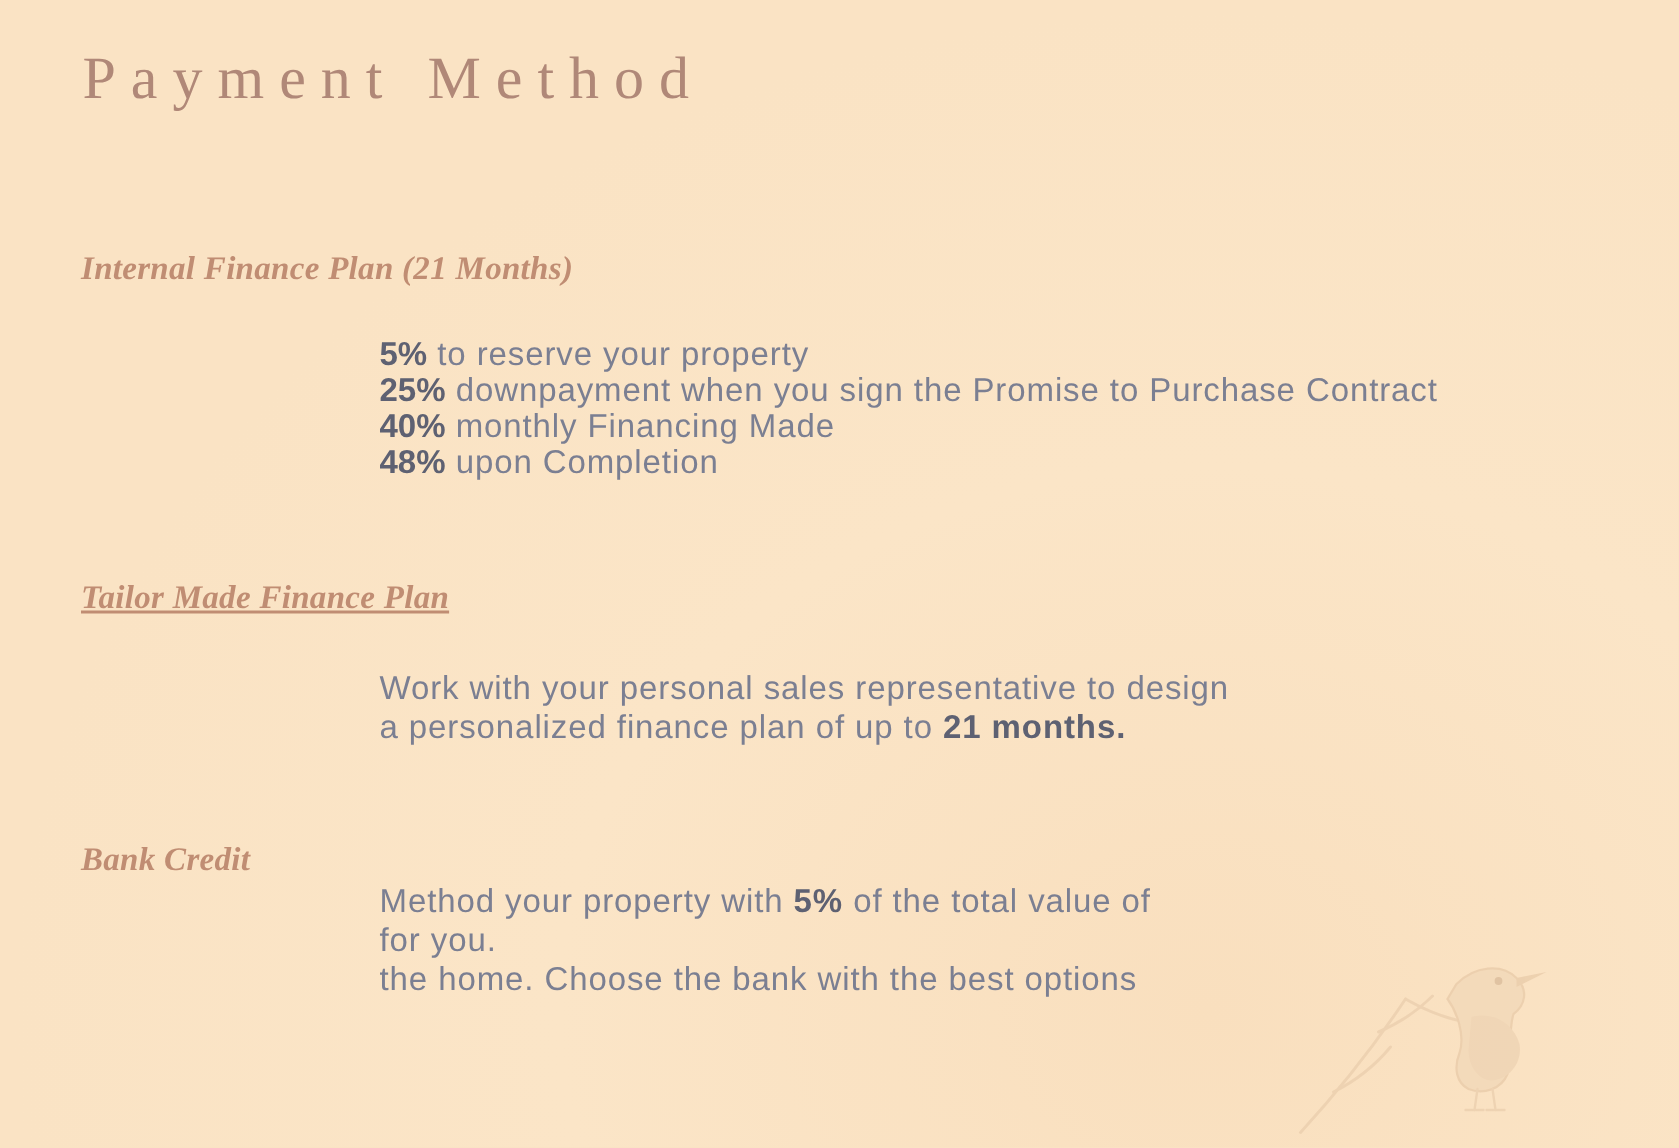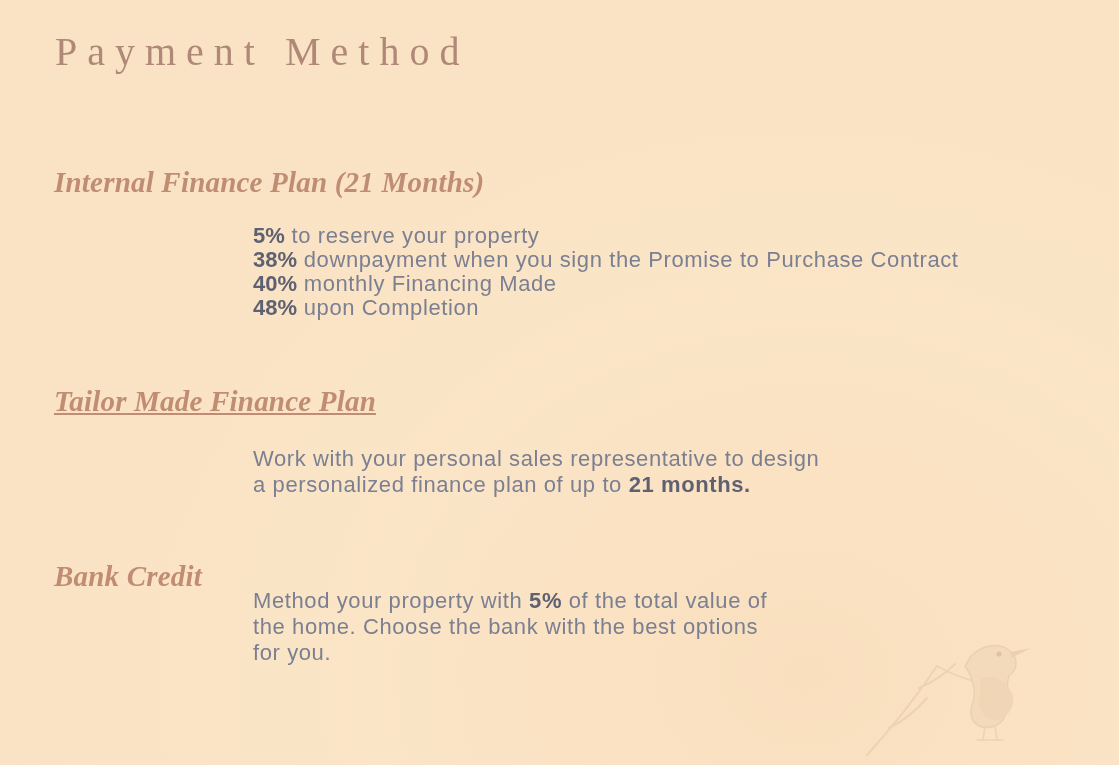--- a/index.html
+++ b/index.html
@@ -32,21 +32,21 @@
     color: #b08878;
     font-weight: 400;
   }
 
   
   .section-heading {
     position: absolute;
     font-family: "Liberation Serif", serif;
     font-style: italic;
     font-weight: bold;
-    font-size: 29px;
+    font-size: 22px;
     color: #c08d73;
     letter-spacing: 0.2px;
     white-space: nowrap;
   }
   #heading-internal { left: 54px; top: 166px; }
   #heading-tailor   { left: 54px; top: 385px; text-decoration: underline; }
   #heading-bank     { left: 54px; top: 560px; }
 
   
   .body-block {
@@ -92,21 +92,21 @@
 
   <div class="page-title">Payment Method</div>
 
   <div class="section-heading" id="heading-internal">Internal Finance Plan (21 Months)</div>
 
   <div class="body-block" id="block-internal">
     <div class="body-line">
       <span class="pct">5%</span><span> to reserve your property</span>
     </div>
     <div class="body-line">
-      <span class="pct">38%</span><span> downpayment when you sign the Promise to Purchase Contract</span>
+      <span class="pct">25%</span><span> downpayment when you sign the Promise to Purchase Contract</span>
     </div>
     <div class="body-line">
       <span class="pct">40%</span><span> monthly Financing Made</span>
     </div>
     <div class="body-line">
       <span class="pct">48%</span><span> upon Completion</span>
     </div>
   </div>
 
   <div class="section-heading" id="heading-tailor">Tailor Made Finance Plan</div>
@@ -117,22 +117,22 @@
       <span>a personalized finance plan of up to </span><span class="strong">21 months.</span>
     </div>
   </div>
 
   <div class="section-heading" id="heading-bank">Bank Credit</div>
 
   <div class="body-block" id="block-bank">
     <div class="body-line">
       <span>Method your property with </span><span class="strong">5%</span><span> of the total value of</span>
     </div>
+    <div class="body-line">for you.</div>
     <div class="body-line">the home. Choose the bank with the best options</div>
-    <div class="body-line">for you.</div>
   </div>
 
   <svg class="bird-deco" viewBox="0 0 240 190" aria-hidden="true">
     <g fill="none" stroke="#e3c5a4" stroke-width="2" stroke-linecap="round">
       <path d="M8 185 C 40 150, 62 120, 78 96"></path>
       <path d="M78 96 C 92 104, 108 110, 122 112"></path>
       <path d="M60 118 C 74 112, 86 104, 96 94"></path>
       <path d="M30 158 C 46 150, 58 140, 68 128"></path>
     </g>
     <g fill="#eed4b4" stroke="#e0bf9c" stroke-width="1.5">

